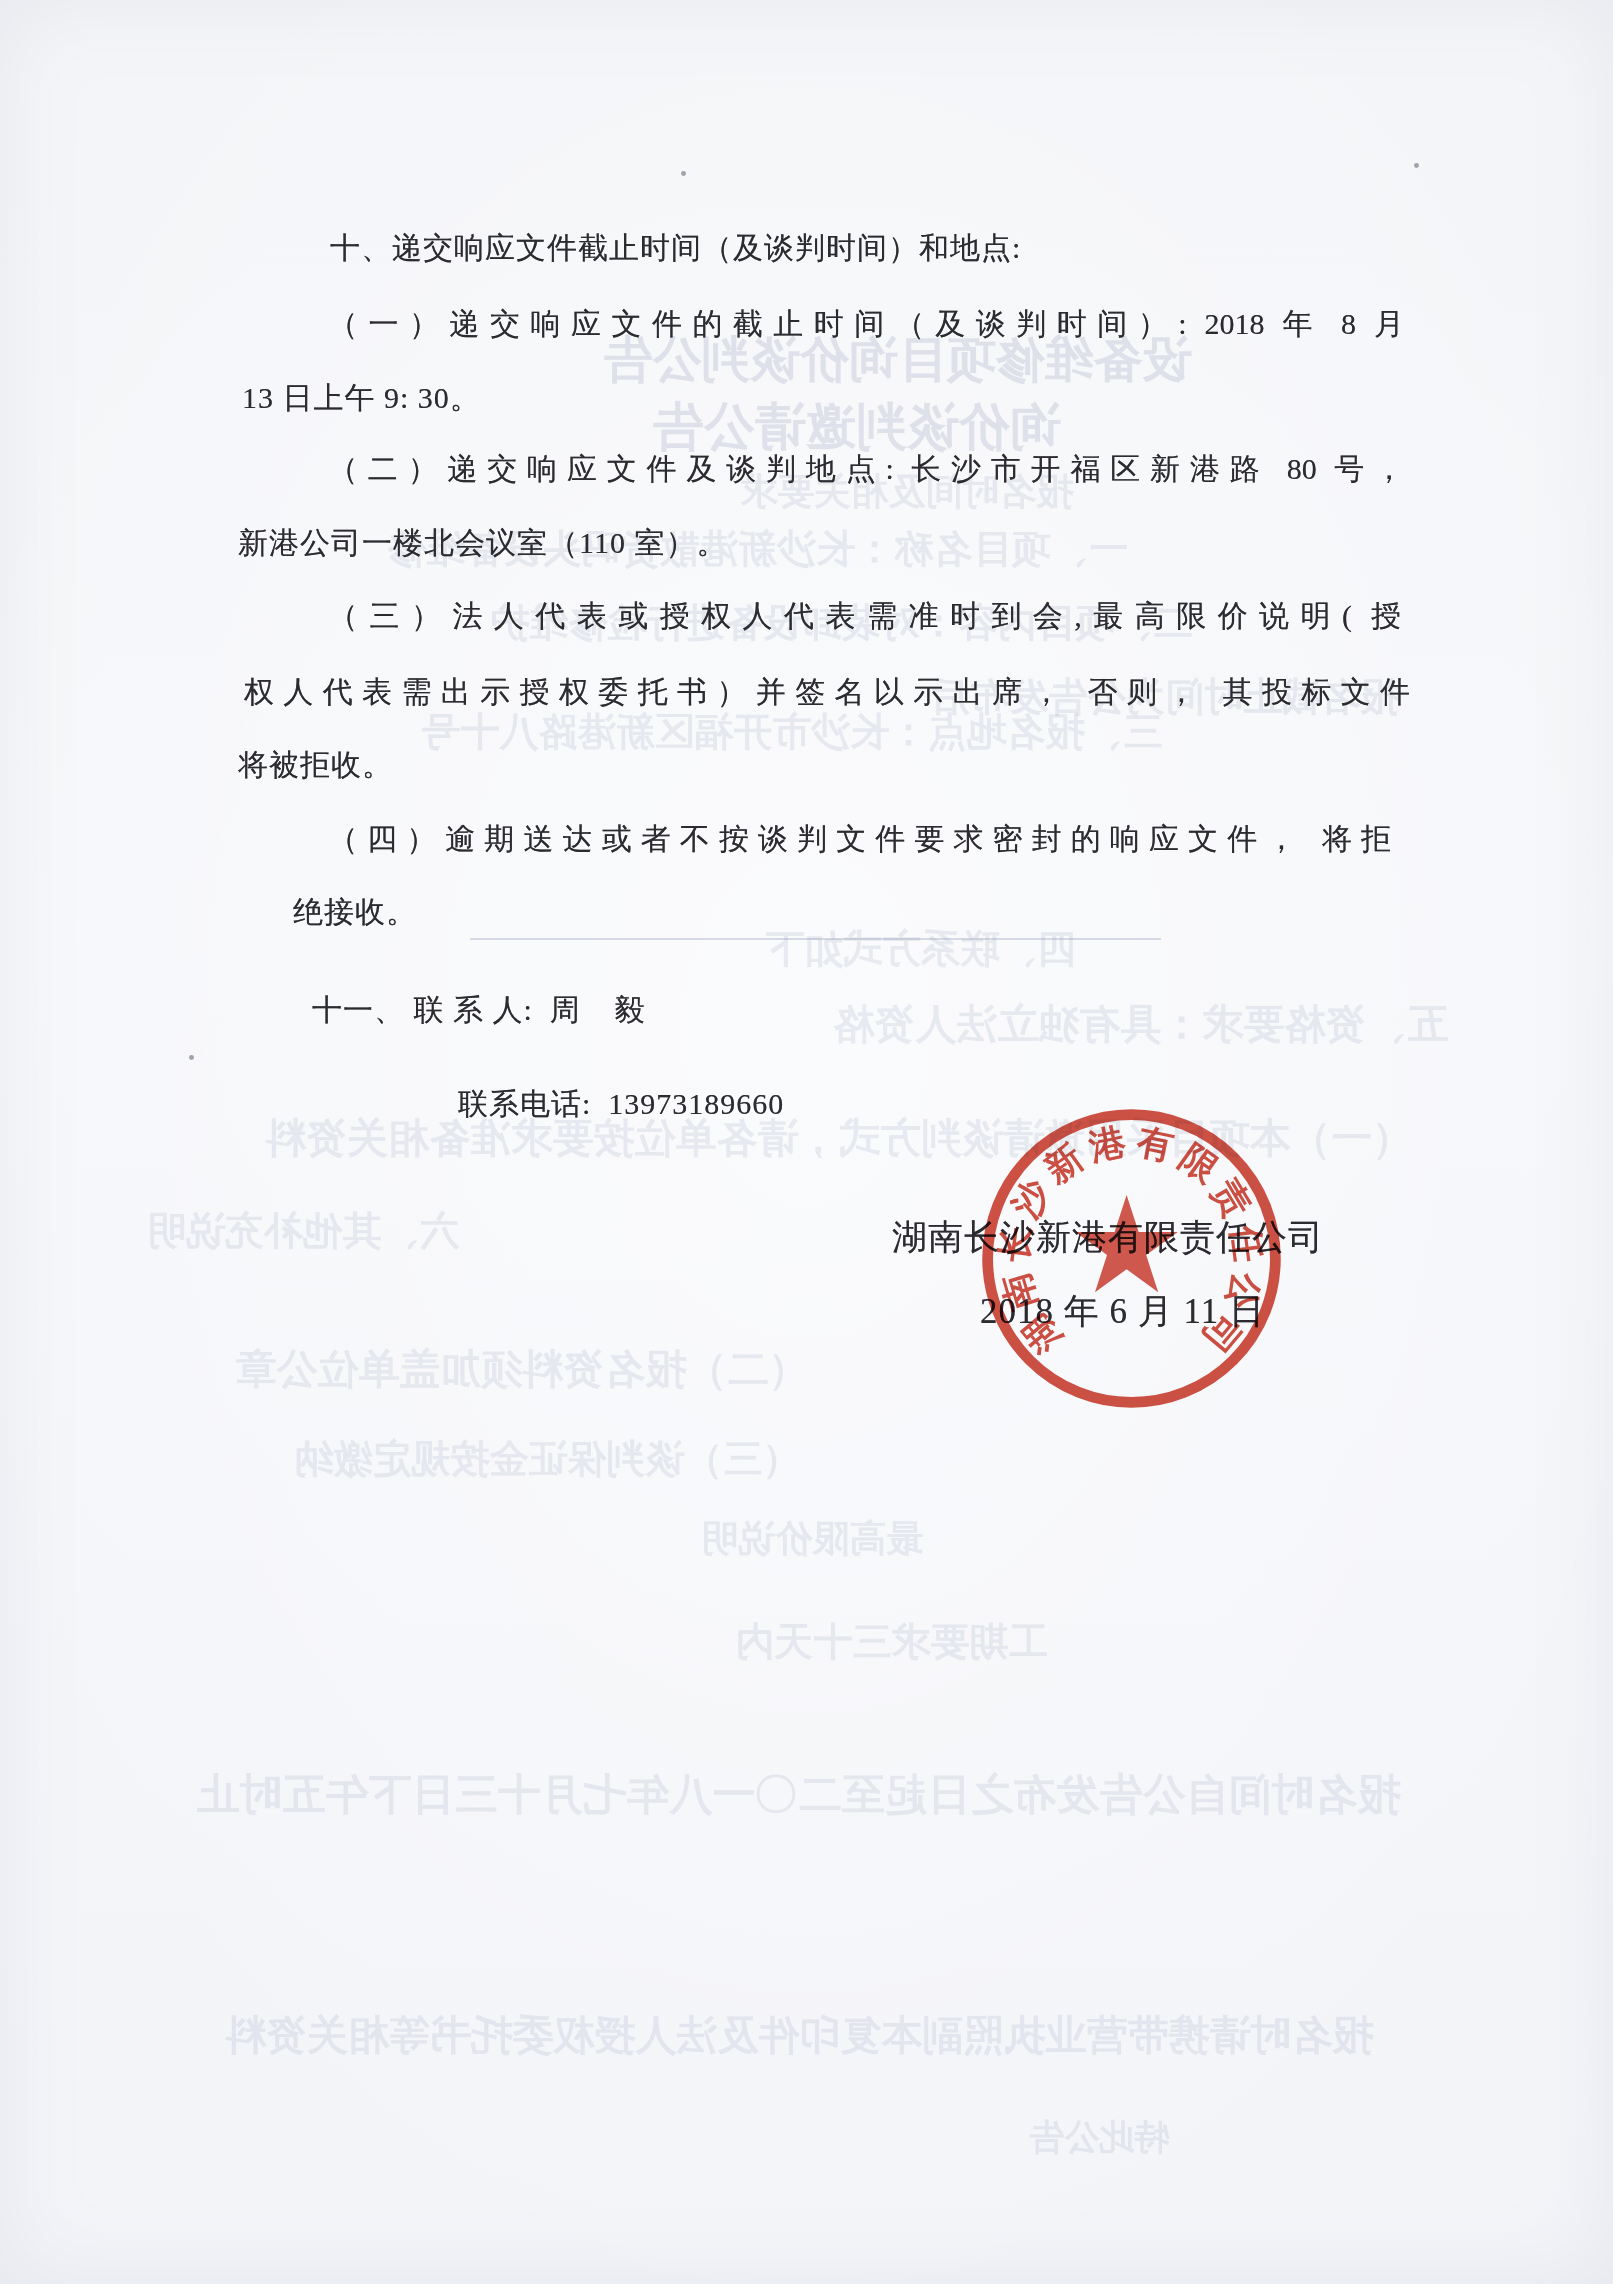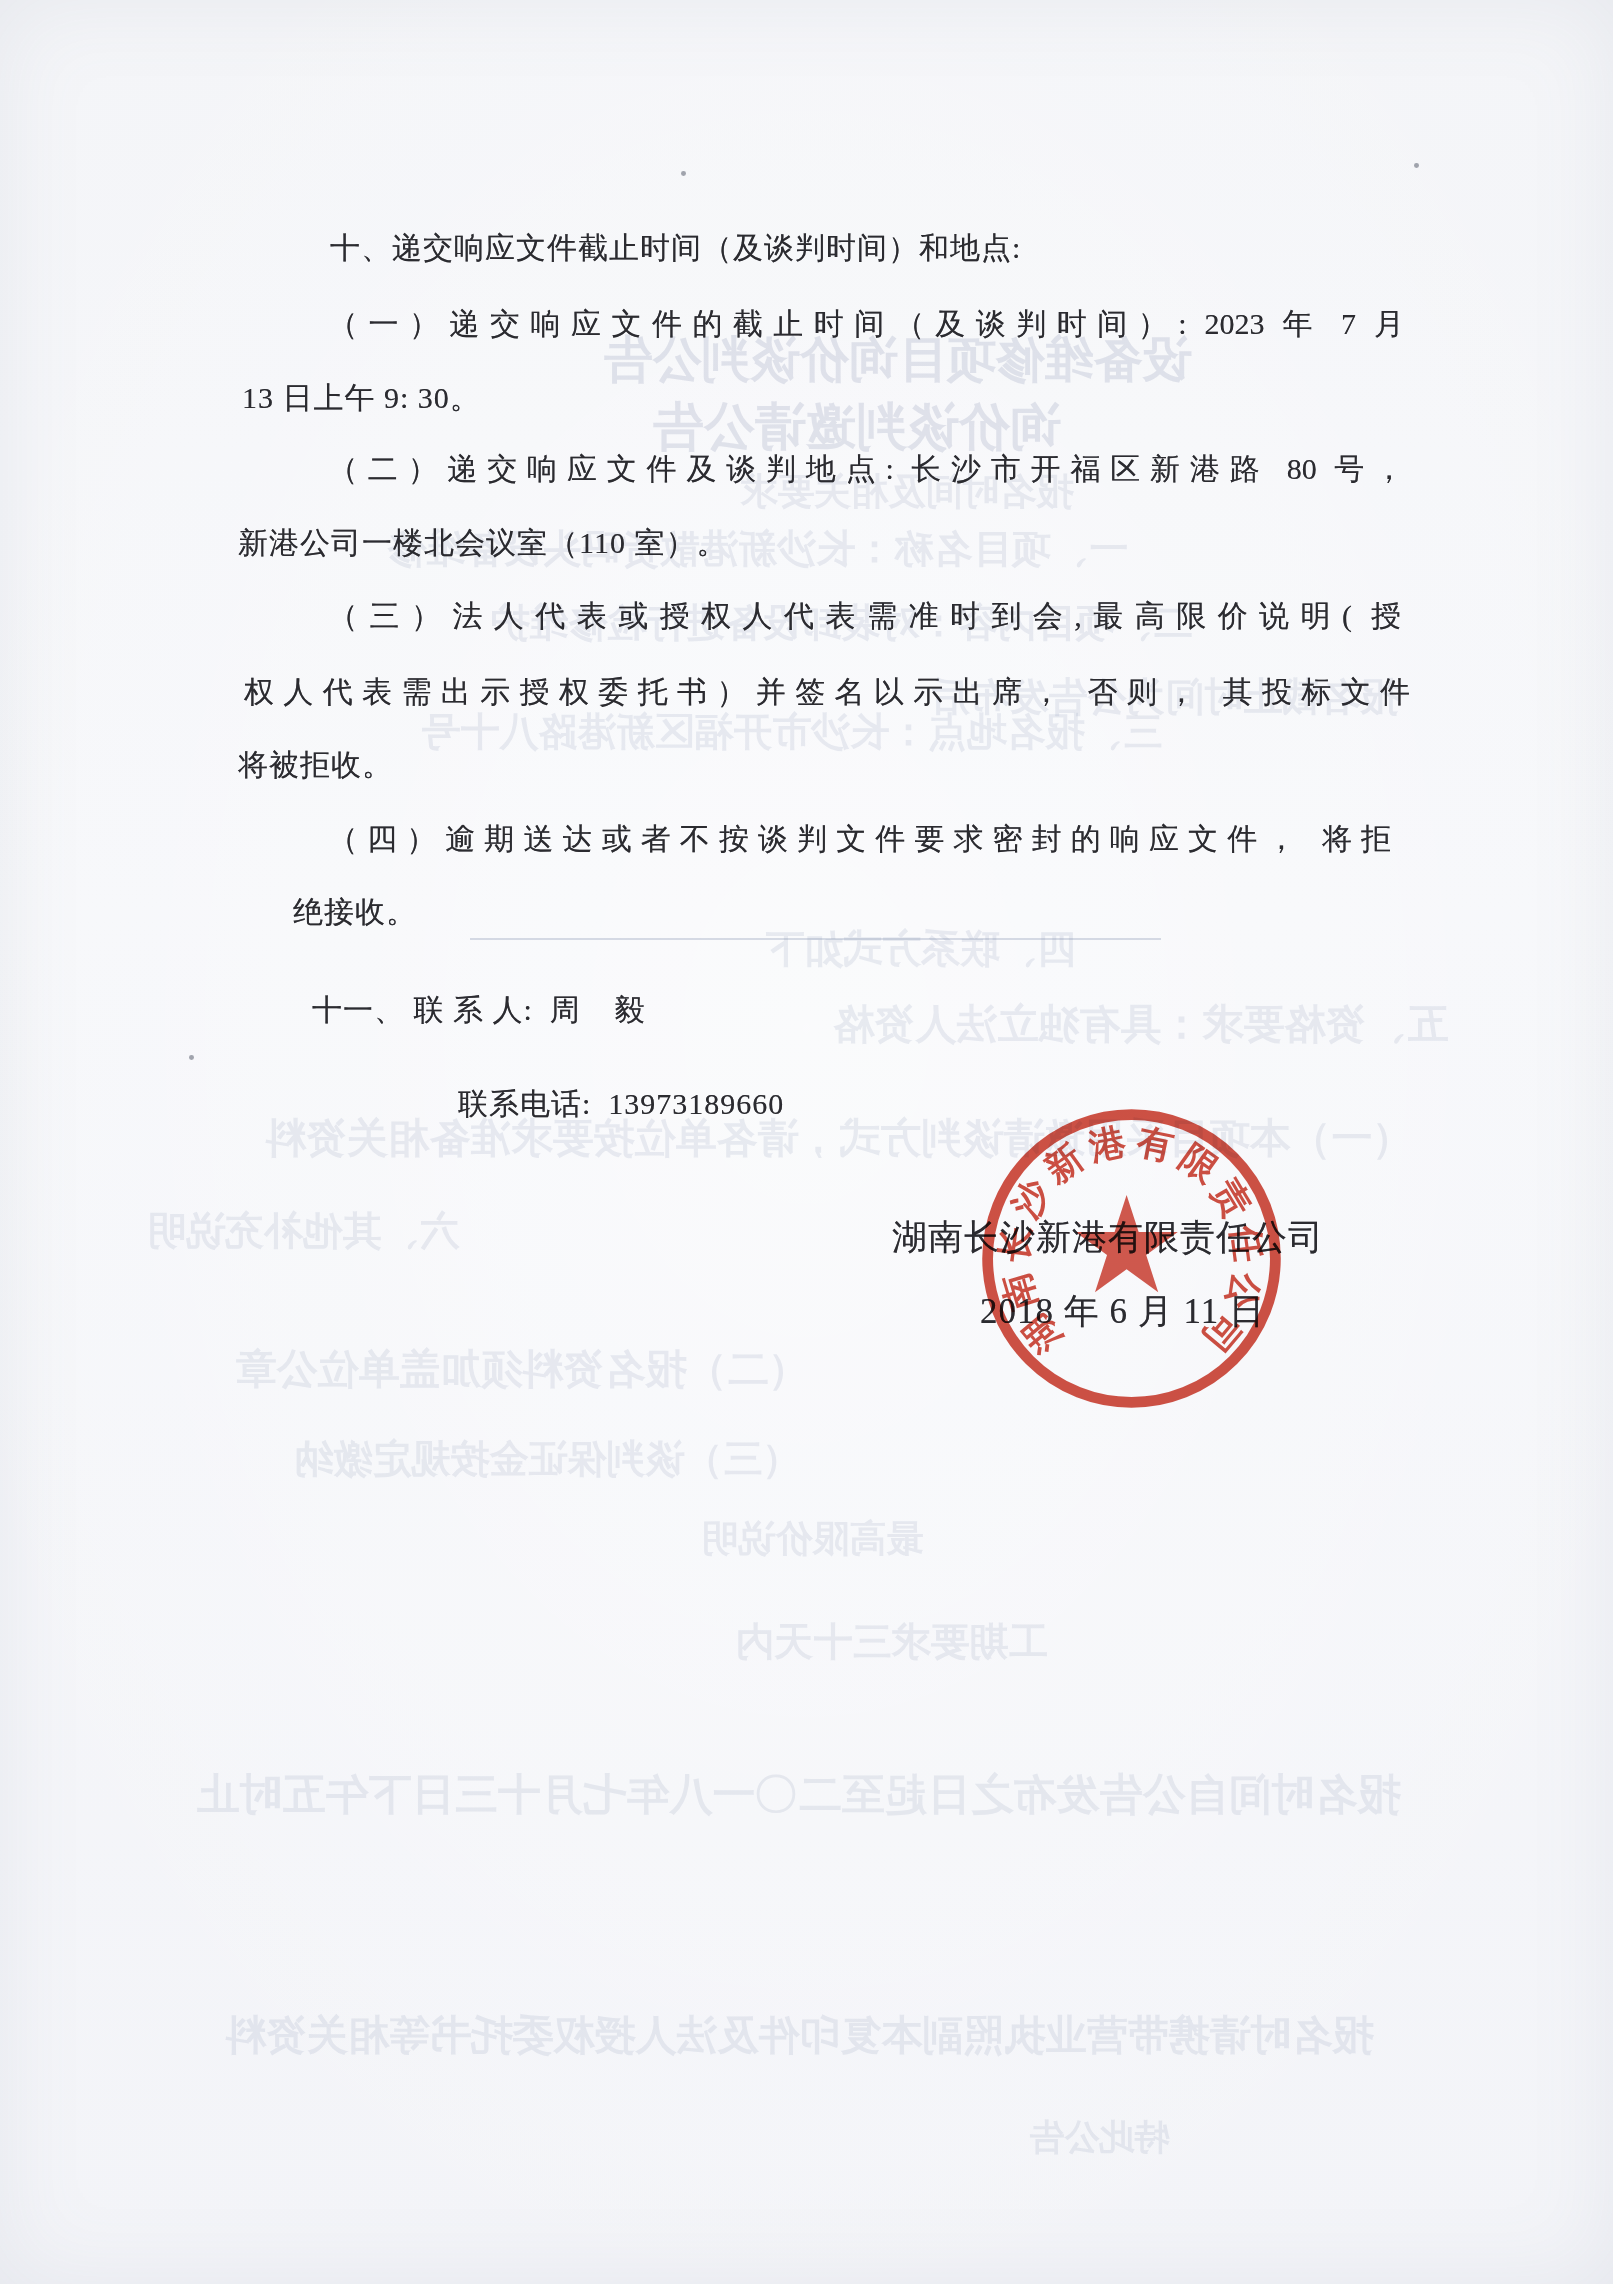--- a/index.html
+++ b/index.html
@@ -108,21 +108,21 @@
     <div class="bleed" style="left:1029px;top:2117px;font-size:35px;">特此公告</div>
     <div class="bleed-rule" style="left:470px;top:938px;width:691px;"></div>
   </div>
 
   <div class="speck" style="left:681px;top:171px;"></div>
   <div class="speck" style="left:1414px;top:163px;"></div>
   <div class="speck" style="left:189px;top:1055px;"></div>
 
   <div>
     <div class="tline" style="left:330px;top:218px;">十、递交响应文件截止时间（及谈判时间）和地点:</div>
-    <div class="tline just" style="left:328px;top:294px;width:1076px;">（一）递交响应文件的截止时间（及谈判时间）:  2023 年 7 月</div>
+    <div class="tline just" style="left:328px;top:294px;width:1076px;">（一）递交响应文件的截止时间（及谈判时间）:  2018 年 8 月</div>
     <div class="tline" style="left:242px;top:368px;">13 日上午 9: 30。</div>
     <div class="tline just" style="left:328px;top:439px;width:1076px;">（二）递交响应文件及谈判地点:  长沙市开福区新港路 80 号，</div>
     <div class="tline" style="left:238px;top:513px;">新港公司一楼北会议室（110 室）。</div>
     <div class="tline just" style="left:328px;top:586px;width:1073px;">（三）法人代表或授权人代表需准时到会,最高限价说明( 授</div>
     <div class="tline just" style="left:244px;top:662px;width:1166px;">权人代表需出示授权委托书）并签名以示出席， 否则， 其投标文件</div>
     <div class="tline" style="left:238px;top:735px;">将被拒收。</div>
     <div class="tline just" style="left:328px;top:809px;width:1063px;">（四）逾期送达或者不按谈判文件要求密封的响应文件， 将拒</div>
     <div class="tline" style="left:245px;top:882px;margin-left:48px;">绝接收。</div>
     <div class="tline" style="left:312px;top:956px;margin-top:24px;">十一、 联 系 人:  周    毅</div>
     <div class="tline" style="left:458px;top:1074px;">联系电话:  13973189660</div>

